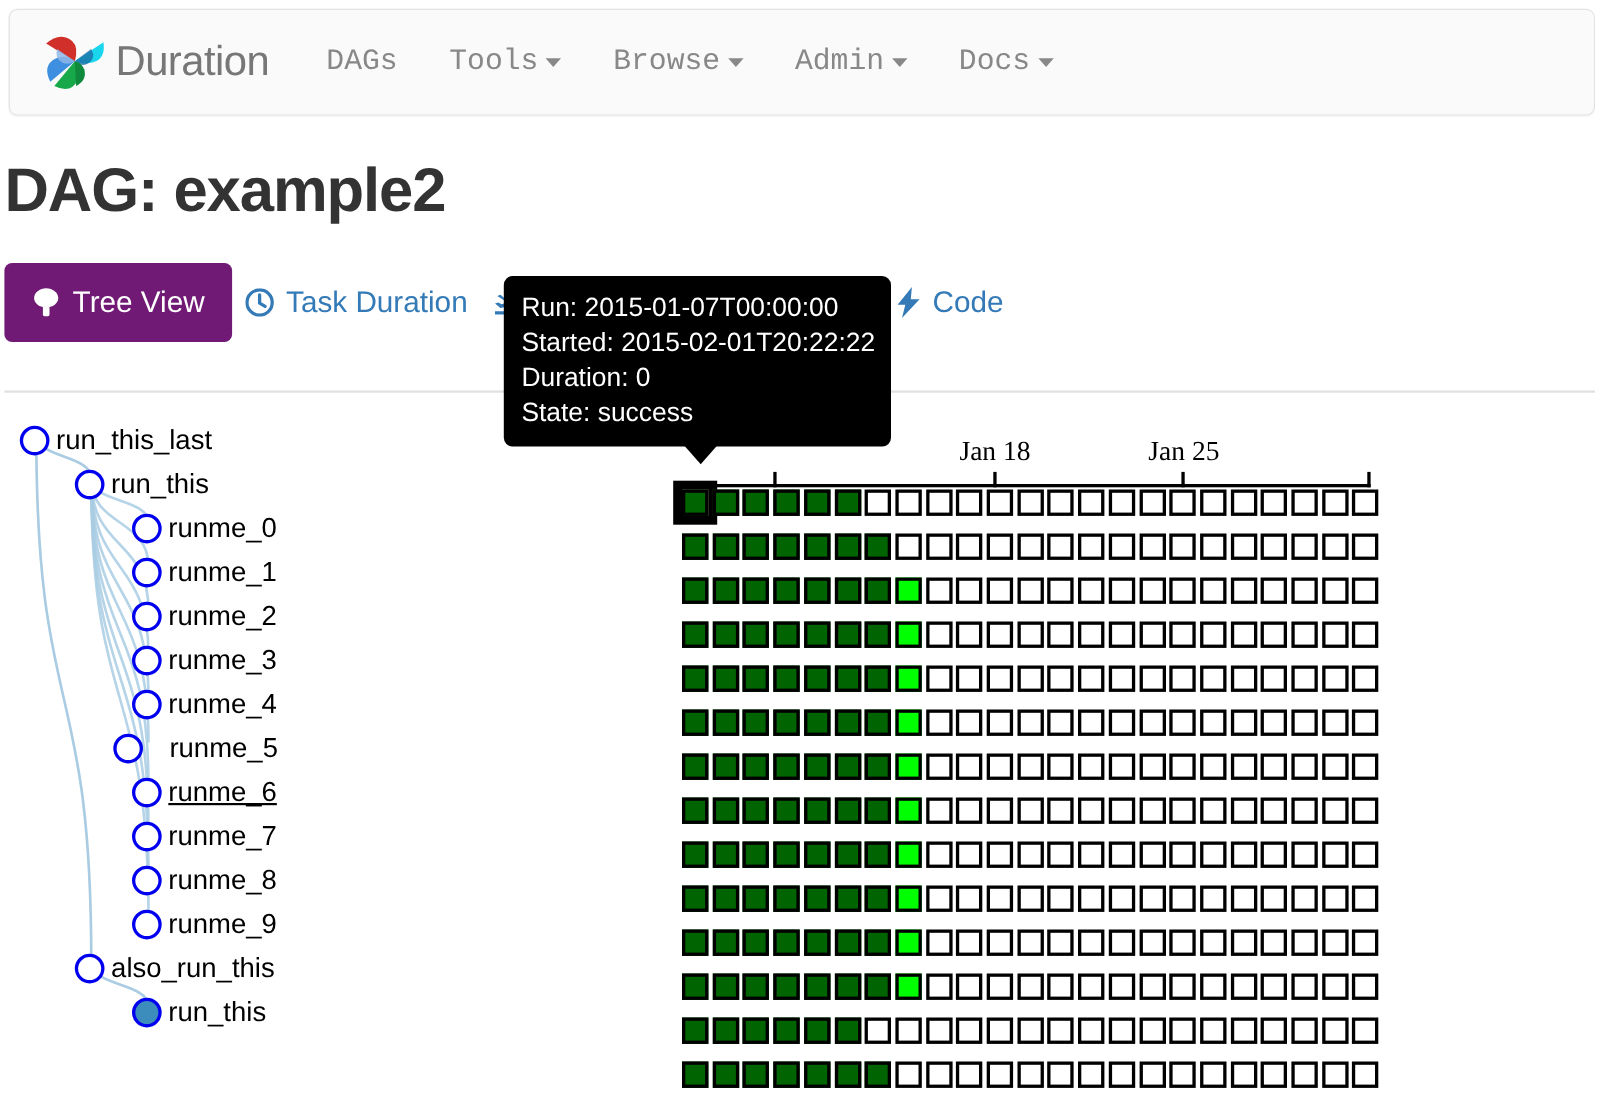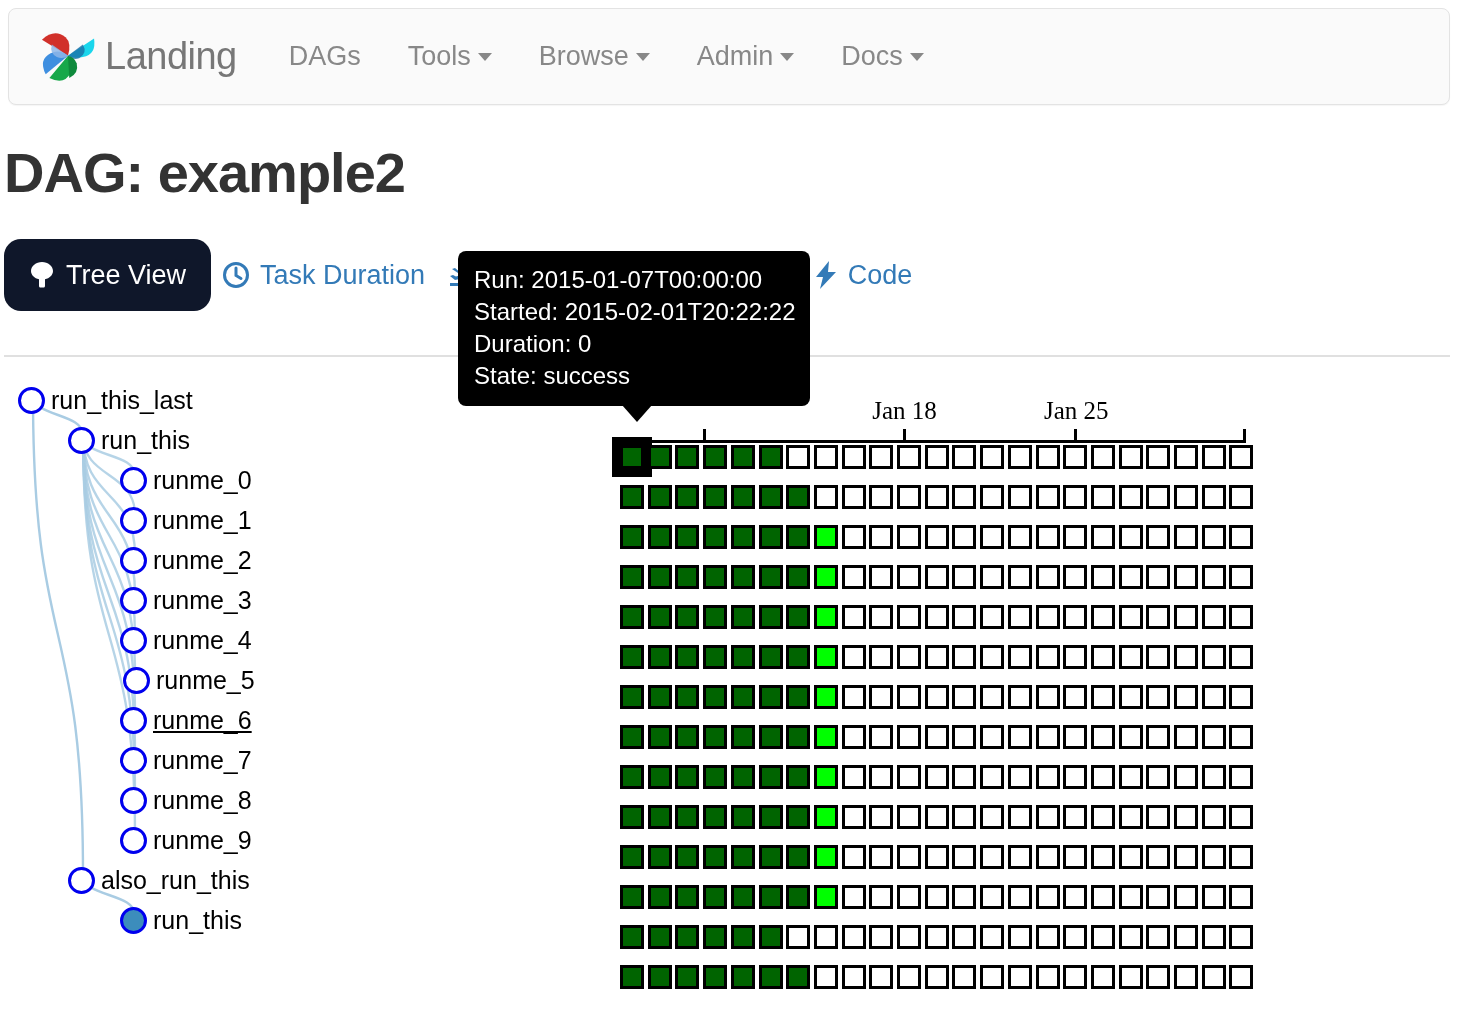--- a/index.html
+++ b/index.html
@@ -21,21 +21,21 @@
     border-radius: 8px;
     display: flex; align-items: center;
     box-shadow: 0 1px 1px rgba(0,0,0,.04);
   }
   .brand { display: flex; align-items: center; margin-left: 28px; }
   .brand-logo { width: 62px; height: 62px; margin-right: 6px; flex: none; }
   .brand-name {
     font-size: 38px; color: #777; letter-spacing: -.5px;
     font-family: "Liberation Sans", sans-serif;
   }
-  .nav-items { display: flex; align-items: flex-end; margin-left: 52px; }
+  .nav-items { display: flex; align-items: flex-end; margin-left: 52px; font-family: Liberation Mono, monospace; }
   .nav-item {
     font-size: 27px; color: #888; margin-right: 47px;
     display: flex; align-items: center; cursor: pointer; white-space: nowrap;
   }
   .caret {
     display: inline-block; margin-left: 7px;
     border-left: 7px solid transparent;
     border-right: 7px solid transparent;
     border-top: 8px solid #888;
   }
@@ -52,22 +52,22 @@
     position: absolute; left: 4px; top: 238px;
     width: 1446px; height: 74px;
     display: flex; align-items: center;
   }
   .tab {
     display: flex; align-items: center; gap: 11px;
     font-size: 27px; color: #337ab7; cursor: pointer;
     padding: 0 12px; height: 72px; white-space: nowrap;
   }
   .tab.active {
-    background: #0f172a; color: #fff;
-    border-radius: 17px; padding: 0 25px;
+    background: #701a75; color: #fff;
+    border-radius: 7px; padding: 0 25px;
     font-weight: normal;
   }
   .tab-icon { display: inline-flex; align-items: center; justify-content: center; }
   .tabs-rule {
     position: absolute; left: 4px; top: 355px; width: 1446px; height: 2px;
     background: #e0e0e0;
   }
 
   
   .tree-area { position: absolute; left: 0; top: 370px; width: 600px; height: 645px; }
@@ -134,21 +134,21 @@
     <div class="brand">
       <svg class="brand-logo" viewBox="0 0 100 100">
         <path d="M50 48 L8 22 Q28 4 46 18 Q56 27 50 48 Z" fill="#d1302a"></path>
         <path d="M50 48 L14 78 Q2 54 22 44 Q36 37 50 48 Z" fill="#3f8fe0"></path>
         <path d="M50 48 L20 84 Q44 96 54 76 Q61 62 50 48 Z" fill="#17a84a"></path>
         <path d="M50 48 L92 20 Q96 46 74 50 Q60 53 50 48 Z" fill="#1ad6ec"></path>
         <path d="M50 48 L24 30 Q20 44 32 50 Q42 54 50 48 Z" fill="#8fb7e8" opacity=".85"></path>
         <path d="M50 48 L74 30 Q82 44 68 52 Q58 56 50 48 Z" fill="#1a6fa8" opacity=".8"></path>
         <path d="M50 48 L52 84 Q68 76 64 60 Q60 50 50 48 Z" fill="#0f8a3c"></path>
       </svg>
-      <span class="brand-name">Landing</span>
+      <span class="brand-name">Duration</span>
     </div>
     <div class="nav-items">
       <div class="nav-item">
         <span>DAGs</span>
       </div>
       <div class="nav-item">
         <span>Tools</span>
         <span class="caret"></span>
       </div>
       <div class="nav-item">
@@ -255,21 +255,21 @@
           <span class="node-label">runme_2</span>
         </div>
         <div class="tree-node" style="left: 120px; top: 210px;">
           <div class="node-circle"></div>
           <span class="node-label">runme_3</span>
         </div>
         <div class="tree-node" style="left: 120px; top: 250px;">
           <div class="node-circle"></div>
           <span class="node-label">runme_4</span>
         </div>
-        <div class="tree-node" style="left: 123px; top: 290px;">
+        <div class="tree-node" style="left: 103px; top: 290px; gap: 18px;">
           <div class="node-circle"></div>
           <span class="node-label">runme_5</span>
         </div>
         <div class="tree-node" style="left: 120px; top: 330px; text-decoration: underline;">
           <div class="node-circle"></div>
           <span class="node-label">runme_6</span>
         </div>
         <div class="tree-node" style="left: 120px; top: 370px;">
           <div class="node-circle"></div>
           <span class="node-label">runme_7</span>

